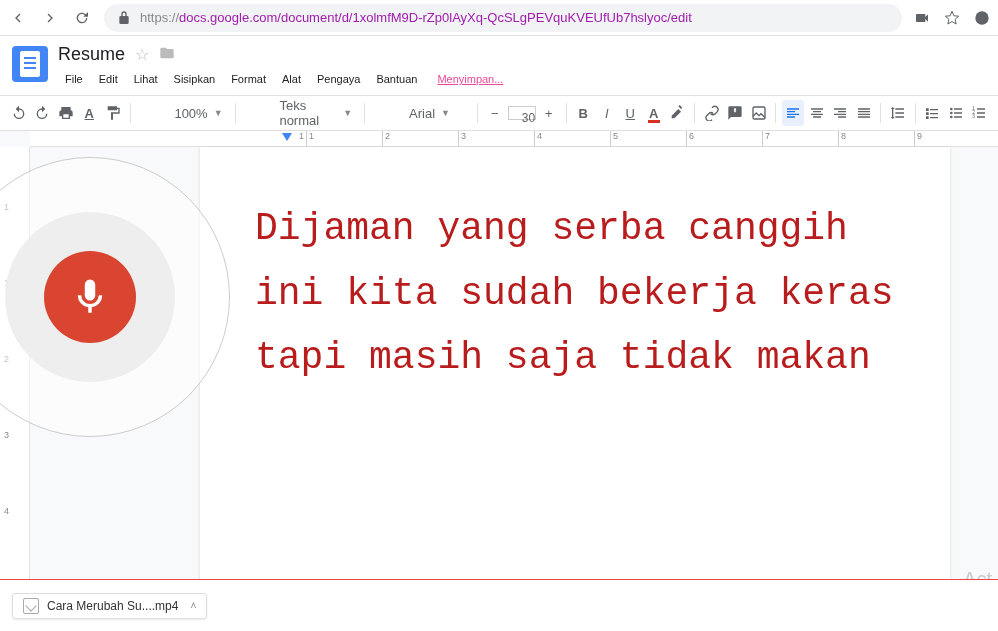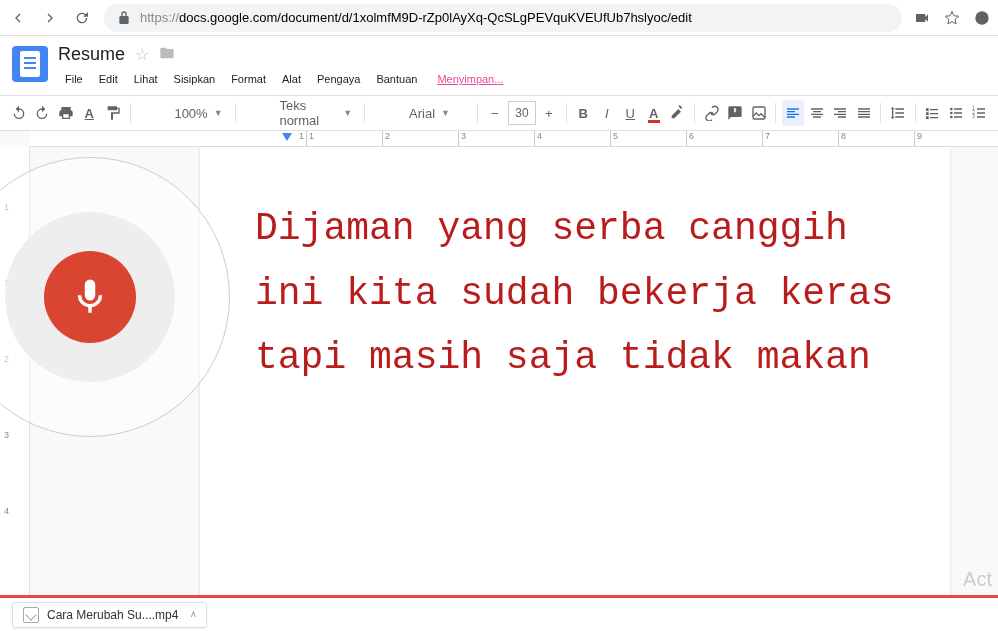--- a/index.html
+++ b/index.html
@@ -2,21 +2,21 @@
 <html><head>
 <meta charset="utf-8">
 <style>
 * { box-sizing: border-box; margin: 0; padding: 0; }
 body { font-family: Arial, sans-serif; font-size: 13px; color: #333; background: #fff; overflow: hidden; width: 998px; height: 631px; position: relative; }
 
 
 .browser-bar { height: 36px; display: flex; align-items: center; padding: 0 8px; border-bottom: 1px solid #e0e0e0; gap: 12px; }
 .nav-btn { width: 20px; height: 20px; display: flex; align-items: center; justify-content: center; color: #5f6368; cursor: pointer; }
 .url-bar { flex: 1; height: 28px; background: #f1f3f4; border-radius: 14px; display: flex; align-items: center; padding: 0 12px; gap: 8px; color: #5f6368; font-size: 13px; }
-.url-text { color: #000000; }
+.url-text { color: #a21caf; }
 .browser-right { display: flex; gap: 14px; align-items: center; color: #5f6368; }
 
 
 .docs-header { display: flex; padding: 8px 4px 0 12px; gap: 10px; }
 .docs-logo { width: 36px; height: 36px; background: #4285f4; border-radius: 4px; display: flex; align-items: center; justify-content: center; margin-top: 2px; }
 .docs-logo-inner { width: 20px; height: 26px; background: #fff; border-radius: 2px; position: relative; }
 .docs-logo-inner::before, .docs-logo-inner::after { content: ''; position: absolute; left: 4px; right: 4px; height: 2px; background: #4285f4; }
 .docs-logo-inner::before { top: 6px; }
 .docs-logo-inner::after { top: 11px; box-shadow: 0 5px 0 #4285f4; }
 .docs-title-area { flex: 1; }
@@ -26,21 +26,21 @@
 .menu-row { display: flex; gap: 2px; margin-top: 4px; font-size: 11px; color: #202124; align-items: center; }
 .menu-item { padding: 4px 7px; cursor: pointer; border-radius: 3px; }
 .saving { color: #ec4899; text-decoration: underline; margin-left: 11px; }
 
 
 .toolbar { height: 36px; border-top: 1px solid #e0e0e0; border-bottom: 1px solid #e0e0e0; margin-top: 6px; display: flex; align-items: center; padding: 0 8px; gap: 2px; color: #5f6368; font-size: 13px; }
 .tb-btn { width: 26px; height: 26px; display: flex; align-items: center; justify-content: center; cursor: pointer; border-radius: 3px; }
 .tb-sep { width: 1px; height: 20px; background: #e0e0e0; margin: 0 4px; }
 .tb-dropdown { display: flex; align-items: center; padding: 0 6px; height: 26px; gap: 6px; cursor: pointer; border-radius: 3px; margin-left: 32px; }
 .caret { font-size: 9px; color: #888; }
-.font-size-box { width: 34px; height: 24px; border: 1px solid #ccc; text-align: center; line-height: 22px; font-size: 12px; }
+.font-size-box { width: 34px; height: 14px; border: 1px solid #ccc; text-align: right; line-height: 22px; font-size: 12px; }
 .tb-btn.active { background: #e8f0fe; color: #1a73e8; }
 .txt-color { position: relative; }
 .txt-color::after { content: ''; position: absolute; bottom: 3px; left: 5px; right: 5px; height: 3px; background: #000; }
 .txt-color.red::after { background: #d93025; }
 
 
 .ruler-container { display: flex; background: #f8f9fa; }
 .ruler-v { width: 30px; background: #f8f9fa; }
 .ruler-h { flex: 1; height: 16px; background: #fff; border-bottom: 1px solid #e0e0e0; position: relative; font-size: 9px; color: #888; overflow: hidden; }
 .ruler-h-inner { position: absolute; left: 200px; display: flex; }
@@ -55,21 +55,21 @@
 .ruler-vertical { position: absolute; left: 0; top: 0; width: 30px; height: 100%; background: #fff; border-right: 1px solid #e0e0e0; font-size: 9px; color: #888; }
 .rv-label { position: absolute; left: 4px; transform: translateY(-50%); }
 
 
 .voice-overlay { position: absolute; left: -50px; top: 10px; width: 280px; height: 280px; border: 1px solid #ccc; border-radius: 50%; background: rgba(255,255,255,0.5); display: flex; align-items: center; justify-content: center; z-index: 10; }
 .voice-mid { width: 170px; height: 170px; background: #eee; border-radius: 50%; display: flex; align-items: center; justify-content: center; }
 .voice-inner { width: 92px; height: 92px; background: #d94530; border-radius: 50%; display: flex; align-items: center; justify-content: center; }
 .mic-svg { width: 42px; height: 42px; fill: #fff; }
 
 
-.downloads { position: absolute; bottom: 0; left: 0; right: 0; height: 36px; border-top: 3px solid #ef4444; background: #fff; display: flex; align-items: center; padding: 0 12px; }
+.downloads { position: absolute; bottom: 0; left: 0; right: 0; height: 52px; border-top: 1px solid #ef4444; background: #fff; display: flex; align-items: center; padding: 0 12px; }
 .dl-item { display: flex; align-items: center; gap: 8px; padding: 4px 10px; border: 1px solid #ddd; border-radius: 3px; font-size: 12px; color: #333; box-shadow: 0 1px 2px rgba(0,0,0,0.08); }
 .dl-icon { width: 16px; height: 16px; background: #fff; border: 1px solid #aaa; border-radius: 2px; position: relative; }
 .dl-icon::after { content: ''; position: absolute; left: 3px; top: 3px; right: 3px; bottom: 3px; border: 1px solid #aaa; border-top: none; border-right: none; transform: rotate(-45deg); }
 .dl-caret { color: #888; font-size: 10px; margin-left: 4px; }
 
 .watermark { position: absolute; right: 6px; bottom: 40px; font-size: 20px; color: #ccc; }
 .watermark-sub { position: absolute; right: 6px; bottom: 24px; font-size: 11px; color: #ccc; }
 
 svg.icon { width: 16px; height: 16px; fill: currentColor; }
 </style>

